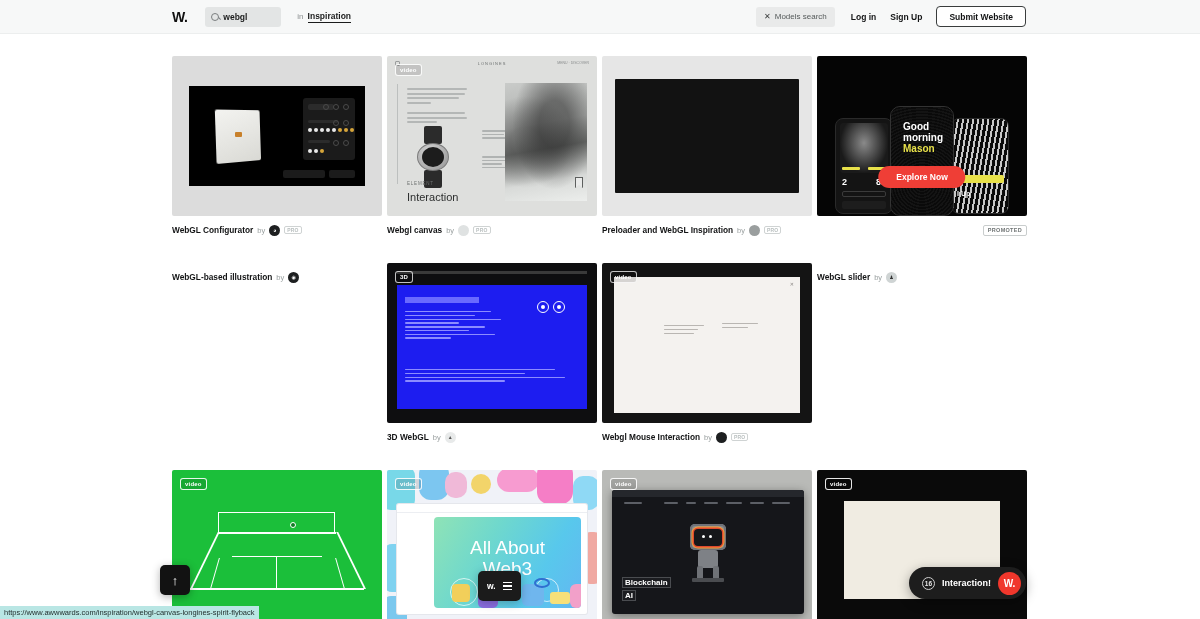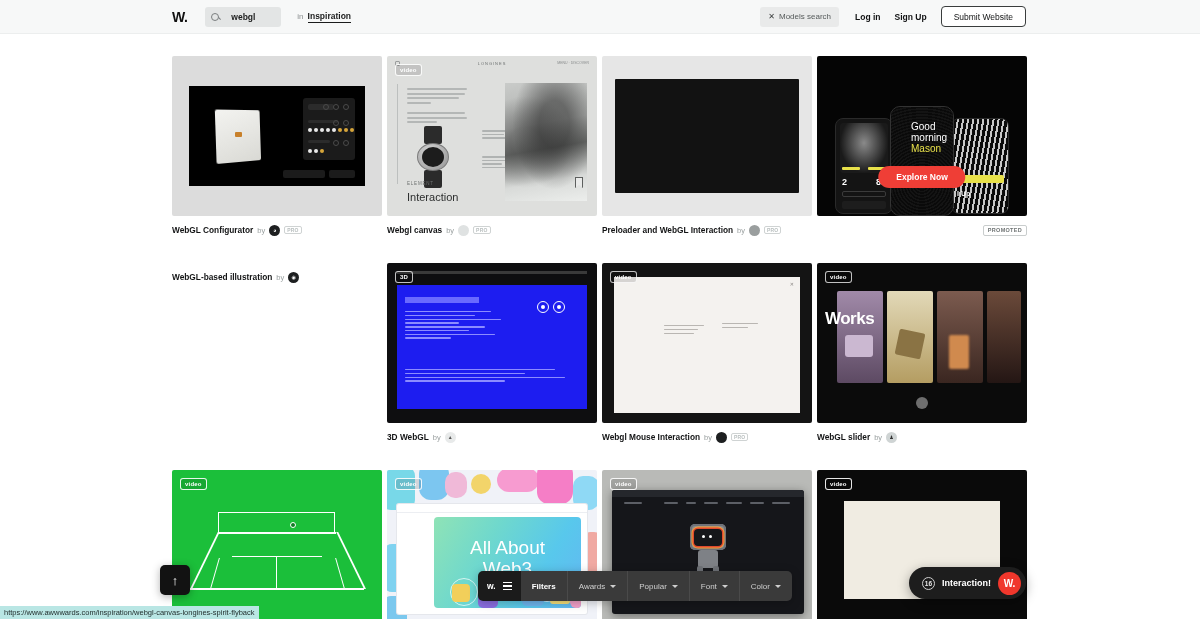--- a/index.html
+++ b/index.html
@@ -19,21 +19,21 @@
     border-bottom: 1px solid #eceeee;
   }
   .logo {
     margin-left: 172px;
     font-size: 14px; font-weight: bold; color: #111; letter-spacing: -.5px;
   }
   .search-pill {
     margin-left: 18px;
     width: 76px; height: 20px; border-radius: 3px;
     background: #e3e5e5;
-    display: flex; align-items: center; gap: 12px;
+    display: flex; align-items: center; gap: 4px;
     padding: 0 6px;
   }
   .search-pill .mag {
     width: 8px; height: 8px; border: 1.2px solid #7b7f80; border-radius: 50%;
     position: relative; flex: 0 0 auto;
   }
   .search-pill .mag::after {
     content: ""; position: absolute; width: 3px; height: 1.2px;
     background: #7b7f80; right: -2.5px; bottom: 0px; transform: rotate(45deg);
   }
@@ -52,21 +52,21 @@
     background: #e9eaea; border-radius: 3px; height: 20px; padding: 0 8px;
     margin-right: 16px; cursor: pointer;
   }
   .clear-search .x { font-size: 8px; color: #3a3d3d; }
   .clear-search .t { font-size: 8px; color: #555a5a; }
   .navlink { font-size: 8.5px; font-weight: bold; color: #121314; margin-right: 14px; cursor: pointer; }
   .submit-btn {
     border: 1px solid #3a3d3d; border-radius: 4px;
     height: 21px; padding: 0 12px;
     display: flex; align-items: center;
-    font-size: 8.5px; font-weight: normal; color: #121314; cursor: pointer;
+    font-size: 8.5px; font-weight: bold; color: #121314; cursor: pointer;
     background: #fff;
   }
 
   
   .grid {
     position: absolute; top: 56px; left: 172px;
     width: 856px;
     display: grid;
     grid-template-columns: repeat(4, 210px);
     column-gap: 5px;
@@ -186,21 +186,21 @@
   .t-ad .ph.left .n2 { position:absolute; right:6px; bottom:26px; color:#fff; font-size:9px; font-weight:bold;}
   .t-ad .ph.left .yl { position:absolute; left:6px; bottom:43px; width:18px;height:3px;background:#e8e14a;border-radius:1px;}
   .t-ad .ph.left .yl2 { position:absolute; right:6px; bottom:43px; width:18px;height:3px;background:#e8e14a;border-radius:1px;}
   .t-ad .ph.left .bar { position:absolute; left:6px; right:6px; bottom:16px; height:6px; border:1px solid #3b3b3b; border-radius:2px;}
   .t-ad .ph.left .bar2 { position:absolute; left:6px; right:6px; bottom:4px; height:8px; background:#1d1d1d; border-radius:2px;}
   .t-ad .ph.right .ripple { position:absolute; inset:0; background:
       repeating-linear-gradient(100deg,#e9e9e9 0 2px,#0a0a0a 2px 5px);
       opacity:.85;}
   .t-ad .ph.right .yellowbar { position:absolute; left:4px; right:4px; bottom:30px; height:8px; background:#e8e14a; border-radius:2px;}
   .t-ad .ph.right .lvl { position:absolute; left:5px; bottom:16px; color:#fff; font-size:7px; font-weight:bold;}
-  .t-ad .ph.center .gm { position:absolute; left:20px; top:14px; color:#fff; font-size:10px; font-weight:normal; line-height:11px;}
+  .t-ad .ph.center .gm { position:absolute; left:12px; top:14px; color:#fff; font-size:10px; font-weight:bold; line-height:11px;}
   .t-ad .ph.center .gm em { color:#e8e14a; font-style:normal;}
   .t-ad .ph.center .play {
     position:absolute; left:50%; transform:translateX(-50%); top:62px;
     width:18px;height:18px;border-radius:50%;background:#e8e14a;
     display:flex;align-items:center;justify-content:center;
   }
   .t-ad .ph.center .play::after{ content:""; border-left:6px solid #111; border-top:4px solid transparent; border-bottom:4px solid transparent; margin-left:2px;}
   .t-ad .ph.center .rings { position:absolute; inset:0; background: repeating-radial-gradient(circle at 50% 72%, #1a1a1a 0 1.5px, #0a0a0a 1.5px 3px); opacity:.6;}
   .t-ad .cta {
     position:absolute; left:50%; transform:translateX(-50%); bottom:28px;
@@ -486,21 +486,21 @@
       <span class="c-avatar" style="background:#dfe2e2"></span>
       <span class="c-pro">PRO</span>
     </div>
   </div>
 
   <div class="card">
     <div class="thumb t-preloader">
       <div class="inner"></div>
     </div>
     <div class="caption">
-      <span class="c-title">Preloader and WebGL Interaction</span>
+      <span class="c-title">Preloader and WebGL Inspiration</span>
       <span class="c-by">by</span>
       <span class="c-avatar" style="background:#9a9e9e"></span>
       <span class="c-pro">PRO</span>
     </div>
   </div>
 
   <div class="card">
     <div class="thumb t-ad">
       <div class="ph left">
         <div class="face"></div>
@@ -593,35 +593,20 @@
     </div>
     <div class="caption">
       <span class="c-title">Webgl Mouse Interaction</span>
       <span class="c-by">by</span>
       <span class="c-avatar"></span>
       <span class="c-pro">PRO</span>
     </div>
   </div>
 
   <div class="card">
-    <div class="thumb t-slider">
-      <span class="badge" style="z-index:9">video</span>
-      <div class="sl s1">
-          <div class="fig"></div>
-        </div>
-      <div class="sl s2">
-          <div class="fig"></div>
-        </div>
-      <div class="sl s3">
-          <div class="fig"></div>
-        </div>
-      <div class="sl s4"></div>
-      <div class="works">Works</div>
-      <div class="nav"></div>
-    </div>
     <div class="caption">
       <span class="c-title">WebGL slider</span>
       <span class="c-by">by</span>
       <span class="c-avatar" style="background:#cfd4d4;color:#333">♟</span>
     </div>
   </div>
 
   <div class="card">
     <div class="thumb t-tennis">
       <span class="badge light">video</span>
@@ -732,41 +717,20 @@
 
 <div class="toolbar">
   <div class="tb-left">
     <span class="w">w.</span>
     <span class="ham">
         <i></i>
         <i></i>
         <i></i>
       </span>
   </div>
-  <div class="tb-right">
-    <div class="tb-item filters">
-      <span>Filters</span>
-    </div>
-    <div class="tb-item">
-      <span>Awards</span>
-      <span class="chev"></span>
-    </div>
-    <div class="tb-item">
-      <span>Popular</span>
-      <span class="chev"></span>
-    </div>
-    <div class="tb-item">
-      <span>Font</span>
-      <span class="chev"></span>
-    </div>
-    <div class="tb-item">
-      <span>Color</span>
-      <span class="chev"></span>
-    </div>
-  </div>
 </div>
 
 <div class="suggest">
   <span class="count">16</span>
   <span class="label">Interaction!</span>
   <span class="wmark">W.</span>
 </div>
 
 <div class="statusurl">https://www.awwwards.com/inspiration/webgl-canvas-longines-spirit-flyback</div>
 

